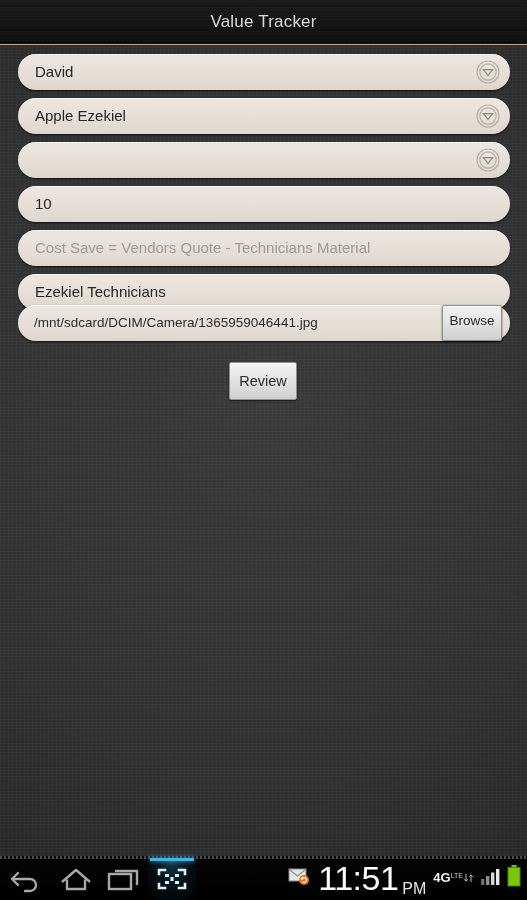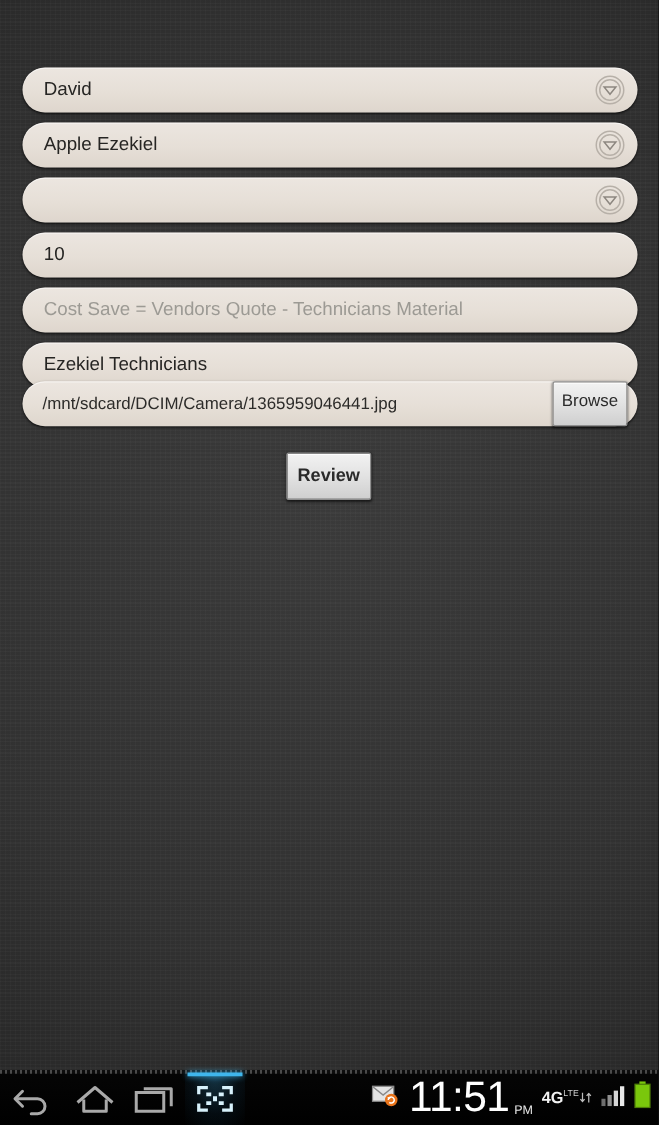--- a/index.html
+++ b/index.html
@@ -82,29 +82,32 @@
   #nav-recents { left:104px; }
   #nav-shot { left:152px; }
   #shotHighlight {
     position:absolute; left:148px; top:3px; width:48px; height:41px;
     background:radial-gradient(ellipse at 50% 0%, rgba(60,170,225,0.30) 0%, rgba(30,110,160,0.10) 55%, rgba(0,0,0,0) 100%);
   }
   #shotBar { position:absolute; left:150px; top:2px; width:44px; height:3px; background:#3fb6ec; box-shadow:0 0 5px #3fb6ec; }
 
   #status { position:absolute; right:6px; top:0; height:44px; display:flex; align-items:center; gap:6px; }
   #clock { color:#fff; font-size:34px; line-height:26px; letter-spacing:-0.5px; }
-  #ampm { color:#e6e6e6; font-size:10px; margin-left:-2px;margin-top:21px; }
+  #ampm { color:#e6e6e6; font-size:16px; margin-left:-2px;margin-top:21px; }
   #nettxt { color:#f2f2f2; font-size:13px; font-weight:bold; line-height:12px; }
   #netsub { color:#cfcfcf; font-size:7px; line-height:7px; }
 </style>
 </head>
 <body>
 
 <div id="screen">
 
+  <div id="titlebar">
+    <div id="title">Value Tracker</div>
+  </div>
 
   <div id="form">
 
     <div class="field" style="top:9px;">
       <span class="txt">David</span>
       <span class="chev">
         <svg width="24" height="24" viewBox="0 0 24 24">
           <circle cx="12" cy="12" r="11" fill="none" stroke="#b7b0a8" stroke-width="1.2"></circle>
           <circle cx="12" cy="12" r="8.2" fill="none" stroke="#b7b0a8" stroke-width="1.2"></circle>
           <polygon points="7.3,9.6 16.7,9.6 12,15.4" fill="none" stroke="#8d8780" stroke-width="1.2"></polygon>
@@ -143,21 +146,21 @@
 
     <div class="field" style="top:229px;">
       <span class="txt">Ezekiel Technicians</span>
     </div>
 
     <div class="field" id="fileRow" style="top:260px;">
       <span class="txt">/mnt/sdcard/DCIM/Camera/1365959046441.jpg</span>
       <div class="btn" id="browseBtn">Browse</div>
     </div>
 
-    <div class="btn" id="reviewBtn" style="top:317px;font-weight:bold;">Review</div>
+    <div class="btn" id="reviewBtn" style="top:317px;">Review</div>
   </div>
 
   <div id="navbar">
     <div id="navtop"></div>
 
     <div id="shotHighlight"></div>
     <div id="shotBar"></div>
 
     <div class="navicon" id="nav-back">
       <svg width="40" height="28" viewBox="0 0 40 28">

